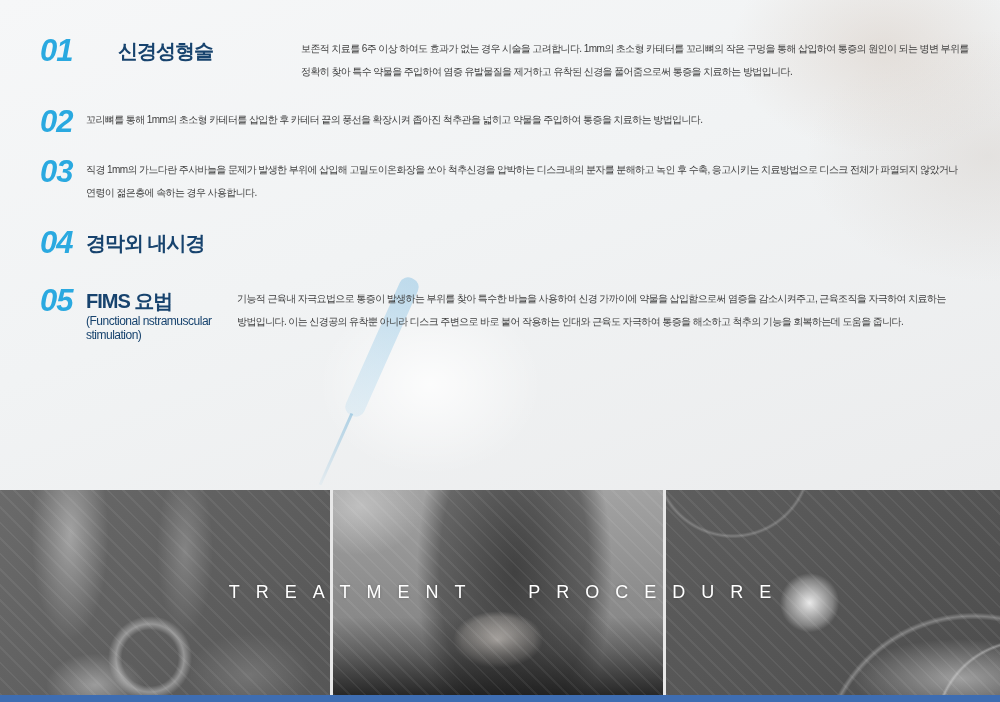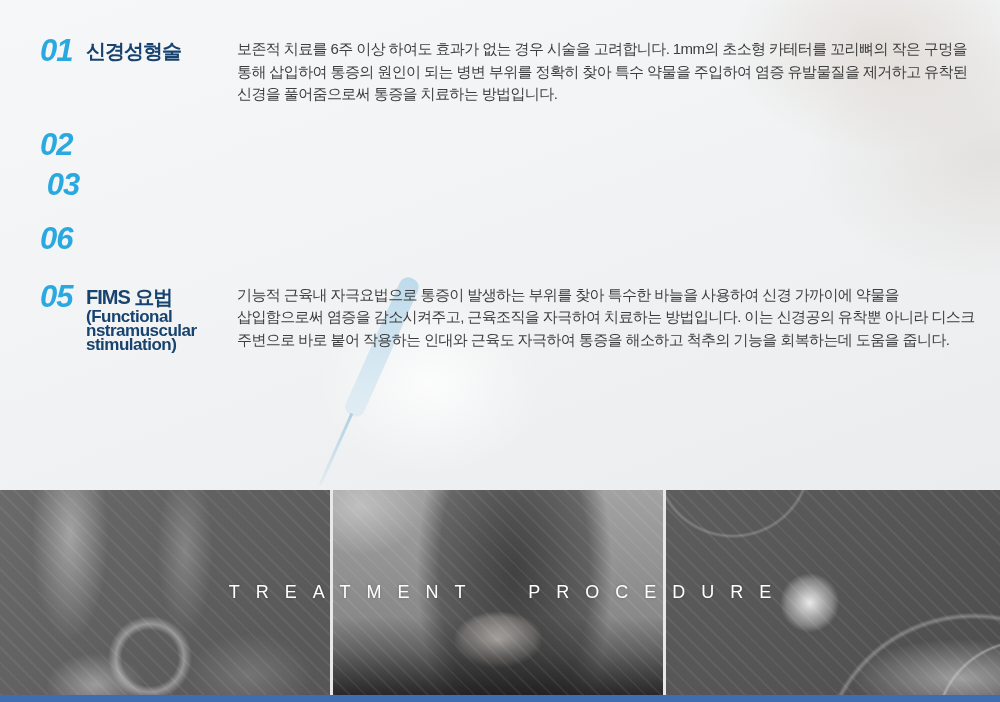--- a/index.html
+++ b/index.html
@@ -33,36 +33,36 @@
     background:linear-gradient(180deg, rgba(140,195,228,0.50), rgba(185,220,240,0.30));
     pointer-events:none;
   }
   .bg-syringe::after {
     content:""; position:absolute; left:8px; top:148px; width:3px; height:78px;
     background:linear-gradient(180deg, rgba(120,180,215,0.55), rgba(160,205,230,0.12));
   }
 
   
   .item { position:relative; display:flex; align-items:flex-start; }
-  .item-01 { margin-bottom:24px; }
-  .item-02 { margin-bottom:10px; }
-  .item-03 { margin-bottom:24px;text-align:center; }
+  .item-01 { margin-bottom:24px;gap:32px; }
+  .item-02 { margin-bottom:20px; }
+  .item-03 { margin-bottom:24px; }
   .item-04 { margin-bottom:28px; }
 
   .num {
     width:46px; flex:0 0 46px;
     font-size:31px; font-weight:bold; font-style:italic;
     color:#2aa9e0; letter-spacing:-1px; line-height:30px;
   }
   .head { width:151px; flex:0 0 151px; padding-top:4px; }
   .title { font-size:20px; font-weight:bold; color:#17436e; letter-spacing:-1px; line-height:22px; }
-  .subtitle { font-size:17px; font-weight:bold; color:#17436e; letter-spacing:-0.5px; line-height:14px; margin-top:2px; width:150px; }
+  .subtitle { font-size:12px; font-weight:normal; color:#17436e; letter-spacing:-0.5px; line-height:14px; margin-top:2px; width:150px; }
   .desc {
     flex:1 1 auto; padding-top:2px;
-    font-size:15px; color:#3d3d3d; line-height:22.5px; letter-spacing:-0.6px;
+    font-size:10px; color:#3d3d3d; line-height:22.5px; letter-spacing:-0.6px;
     word-break:keep-all;
   }
 
   
   .banner { position:relative; width:1000px; height:205px; background:#e8e8e8; display:flex; }
   .photo { position:relative; height:205px; }
   .photo + .photo { margin-left:3px; }
   .photo::after {   
     content:""; position:absolute; inset:0;
     background:repeating-linear-gradient(45deg, rgba(255,255,255,0.06) 0 2px, transparent 2px 11px);
@@ -115,28 +115,33 @@
     <div class="item item-01">
       <div class="num">01</div>
       <div class="head">
         <div class="title">신경성형술</div>
       </div>
       <div class="desc">보존적 치료를 6주 이상 하여도 효과가 없는 경우 시술을 고려합니다. 1mm의 초소형 카테터를 꼬리뼈의 작은 구멍을 통해 삽입하여 통증의 원인이 되는 병변 부위를 정확히 찾아 특수 약물을 주입하여 염증 유발물질을 제거하고 유착된 신경을 풀어줌으로써 통증을 치료하는 방법입니다.</div>
     </div>
 
     <div class="item item-02">
       <div class="num">02</div>
+      <div class="desc">꼬리뼈를 통해 1mm의 초소형 카테터를 삽입한 후 카테터 끝의 풍선을 확장시켜 좁아진 척추관을 넓히고 약물을 주입하여 통증을 치료하는 방법입니다.</div>
     </div>
 
     <div class="item item-03">
       <div class="num">03</div>
+      <div class="desc">직경 1mm의 가느다란 주사바늘을 문제가 발생한 부위에 삽입해 고밀도이온화장을 쏘아 척추신경을 압박하는 디스크내의 분자를 분해하고 녹인 후 수축, 응고시키는 치료방법으로 디스크 전체가 파열되지 않았거나 연령이 젊은층에 속하는 경우 사용합니다.</div>
     </div>
 
     <div class="item item-04">
-      <div class="num">06</div>
+      <div class="num">04</div>
+      <div class="head">
+        <div class="title">경막외 내시경</div>
+      </div>
     </div>
 
     <div class="item item-05">
       <div class="num">05</div>
       <div class="head">
         <div class="title">FIMS 요법</div>
         <div class="subtitle">(Functional nstramuscular stimulation)</div>
       </div>
       <div class="desc">기능적 근육내 자극요법으로 통증이 발생하는 부위를 찾아 특수한 바늘을 사용하여 신경 가까이에 약물을 삽입함으로써 염증을 감소시켜주고, 근육조직을 자극하여 치료하는 방법입니다. 이는 신경공의 유착뿐 아니라 디스크 주변으로 바로 붙어 작용하는 인대와 근육도 자극하여 통증을 해소하고 척추의 기능을 회복하는데 도움을 줍니다.</div>
     </div>

